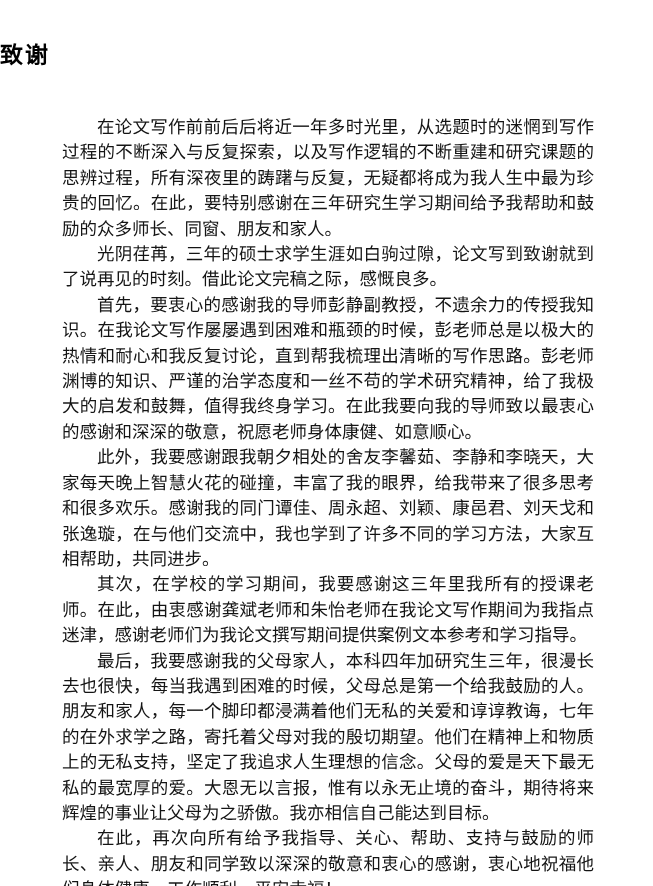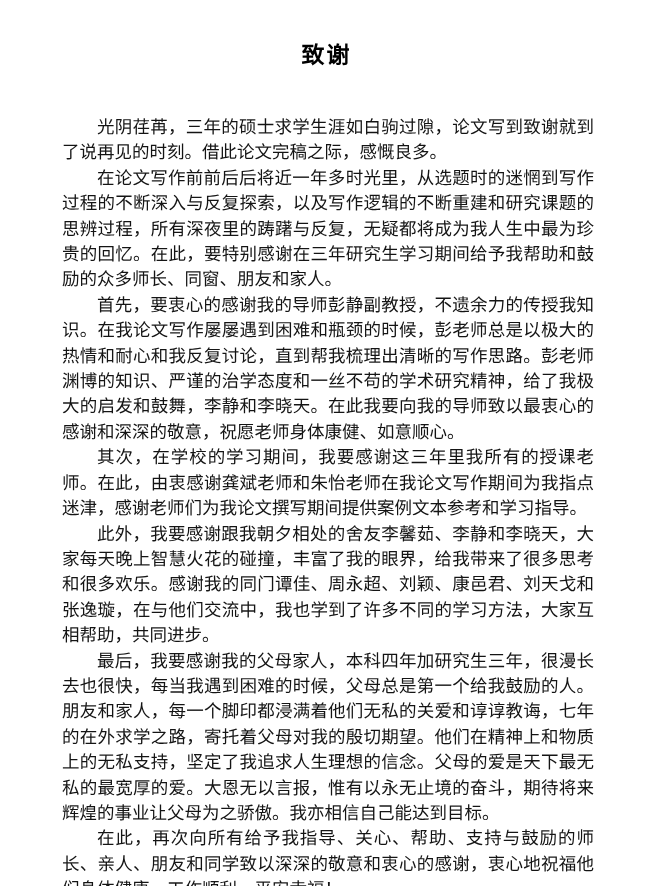--- a/index.html
+++ b/index.html
@@ -14,21 +14,20 @@
     background: #ffffff;
     color: #121212;
     overflow: hidden;
     box-sizing: border-box;
   }
   .doc-title {
     margin: 0;
     padding-top: 40px;
     height: 30px;
     line-height: 30px;
-    text-align: center;
     font-family: "Liberation Sans", "DejaVu Sans", sans-serif;
     font-weight: 700;
     font-size: 23px;
     color: #000000;
     letter-spacing: 2px;
   }
   .content {
     margin: 45px 59px 0 62px;
     font-family: "Liberation Serif", "DejaVu Serif", serif;
     font-size: 17.5px;
@@ -43,22 +42,22 @@
     word-break: break-all;
   }
 </style>
 </head>
 <body>
 
 <div class="page">
   <h1 class="doc-title">致谢</h1>
 
   <div class="content">
+    <p>在论文写作前前后后将近一年多时光里，从选题时的迷惘到写作过程的不断深入与反复探索，以及写作逻辑的不断重建和研究课题的思辨过程，所有深夜里的踌躇与反复，无疑都将成为我人生中最为珍贵的回忆。在此，要特别感谢在三年研究生学习期间给予我帮助和鼓励的众多师长、同窗、朋友和家人。</p>
     <p>光阴荏苒，三年的硕士求学生涯如白驹过隙，论文写到致谢就到了说再见的时刻。借此论文完稿之际，感慨良多。</p>
-    <p>在论文写作前前后后将近一年多时光里，从选题时的迷惘到写作过程的不断深入与反复探索，以及写作逻辑的不断重建和研究课题的思辨过程，所有深夜里的踌躇与反复，无疑都将成为我人生中最为珍贵的回忆。在此，要特别感谢在三年研究生学习期间给予我帮助和鼓励的众多师长、同窗、朋友和家人。</p>
-    <p>首先，要衷心的感谢我的导师彭静副教授，不遗余力的传授我知识。在我论文写作屡屡遇到困难和瓶颈的时候，彭老师总是以极大的热情和耐心和我反复讨论，直到帮我梳理出清晰的写作思路。彭老师渊博的知识、严谨的治学态度和一丝不苟的学术研究精神，给了我极大的启发和鼓舞，李静和李晓天。在此我要向我的导师致以最衷心的感谢和深深的敬意，祝愿老师身体康健、如意顺心。</p>
+    <p>首先，要衷心的感谢我的导师彭静副教授，不遗余力的传授我知识。在我论文写作屡屡遇到困难和瓶颈的时候，彭老师总是以极大的热情和耐心和我反复讨论，直到帮我梳理出清晰的写作思路。彭老师渊博的知识、严谨的治学态度和一丝不苟的学术研究精神，给了我极大的启发和鼓舞，值得我终身学习。在此我要向我的导师致以最衷心的感谢和深深的敬意，祝愿老师身体康健、如意顺心。</p>
+    <p>此外，我要感谢跟我朝夕相处的舍友李馨茹、李静和李晓天，大家每天晚上智慧火花的碰撞，丰富了我的眼界，给我带来了很多思考和很多欢乐。感谢我的同门谭佳、周永超、刘颖、康邑君、刘天戈和张逸璇，在与他们交流中，我也学到了许多不同的学习方法，大家互相帮助，共同进步。</p>
     <p>其次，在学校的学习期间，我要感谢这三年里我所有的授课老师。在此，由衷感谢龚斌老师和朱怡老师在我论文写作期间为我指点迷津，感谢老师们为我论文撰写期间提供案例文本参考和学习指导。</p>
-    <p>此外，我要感谢跟我朝夕相处的舍友李馨茹、李静和李晓天，大家每天晚上智慧火花的碰撞，丰富了我的眼界，给我带来了很多思考和很多欢乐。感谢我的同门谭佳、周永超、刘颖、康邑君、刘天戈和张逸璇，在与他们交流中，我也学到了许多不同的学习方法，大家互相帮助，共同进步。</p>
     <p>最后，我要感谢我的父母家人，本科四年加研究生三年，很漫长去也很快，每当我遇到困难的时候，父母总是第一个给我鼓励的人。朋友和家人，每一个脚印都浸满着他们无私的关爱和谆谆教诲，七年的在外求学之路，寄托着父母对我的殷切期望。他们在精神上和物质上的无私支持，坚定了我追求人生理想的信念。父母的爱是天下最无私的最宽厚的爱。大恩无以言报，惟有以永无止境的奋斗，期待将来辉煌的事业让父母为之骄傲。我亦相信自己能达到目标。</p>
     <p>在此，再次向所有给予我指导、关心、帮助、支持与鼓励的师长、亲人、朋友和同学致以深深的敬意和衷心的感谢，衷心地祝福他们身体健康，工作顺利，平安幸福！</p>
 
   </div>
 </div>
 
 </body></html>

